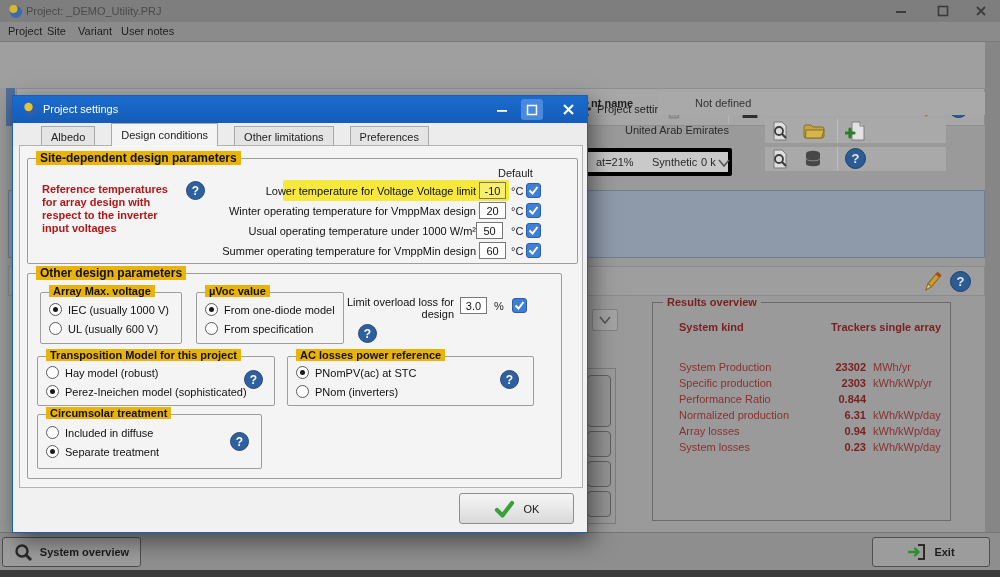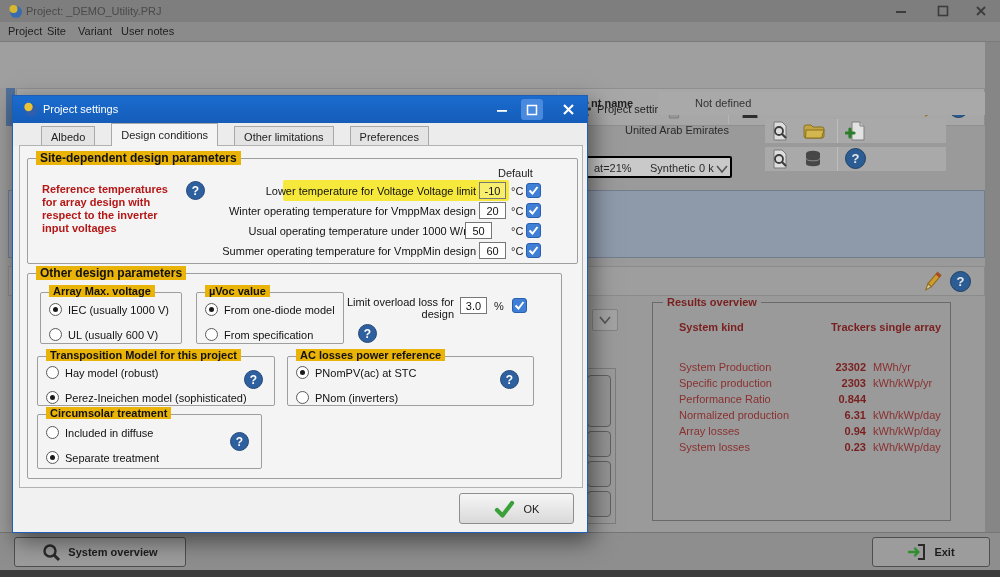--- a/index.html
+++ b/index.html
@@ -17,21 +17,21 @@
   .menuitem{position:absolute;top:3px;color:#1e1e1e;font-size:11px;white-space:nowrap;}
   .toolbarbg{position:absolute;left:0;top:42px;width:1000px;height:46px;background:#9f9f9f;}
   .toolstrip{position:absolute;left:16px;top:46px;width:969px;height:38px;background:#a7a7a7;border:1px solid #8f8f8f;}
   .bluestrip{position:absolute;left:6px;top:46px;width:9px;height:38px;background:#4f6f9a;}
   .tbtn{position:absolute;top:52px;height:30px;display:flex;align-items:center;gap:5px;color:#1f1f1f;white-space:nowrap;}
   .tsep{position:absolute;top:50px;width:1px;height:32px;background:#7d7d7d;border-right:1px solid #b5b5b5;}
   .lightrow{position:absolute;background:#a9a9a9;}
   .rowsep{position:absolute;width:1px;background:#8a8a8a;border-right:1px solid #bdbdbd;}
   .bluepanel{position:absolute;left:8px;top:190px;width:977px;height:68px;background:#8e99a9;border:1px solid #727d8e;}
   .toolbar2{position:absolute;left:8px;top:266px;width:977px;height:30px;background:#9e9e9e;border:1px solid #8b8b8b;}
-  .dropdown{position:absolute;left:560px;top:148px;width:172px;height:22px;background:#c9c9c9;border:2px solid #000000;border-radius:2px;margin-top:8px;}
+  .dropdown{position:absolute;left:560px;top:148px;width:172px;height:28px;background:#c9c9c9;border:4px solid #000000;border-radius:2px;}
   .chevbox{position:absolute;left:592px;top:309px;width:26px;height:22px;background:#a3a3a3;border:1px solid #838383;border-radius:2px;display:flex;align-items:center;justify-content:center;}
   .btncol{position:absolute;left:582px;top:368px;width:34px;height:156px;border:1px solid #7c7c7c;}
   .colbtn{position:absolute;left:4px;width:24px;background:#949494;border:1px solid #616161;border-radius:4px;}
   
   .results{position:absolute;left:652px;top:302px;width:299px;height:219px;border:1px solid #6a6a6a;}
   .rleg{position:absolute;left:10px;top:-7px;background:#9a9a9a;padding:0 4px;font-weight:bold;color:#7a1f1f;font-size:11px;white-space:nowrap;}
   .rlabel{position:absolute;color:#8a3030;white-space:nowrap;}
   .rval{position:absolute;width:60px;text-align:right;font-weight:bold;color:#7a1f1f;white-space:nowrap;}
   .runit{position:absolute;color:#8a3030;white-space:nowrap;}
   .rhead{position:absolute;font-weight:bold;color:#7a1f1f;white-space:nowrap;}
@@ -54,21 +54,21 @@
   .tab.active{height:23px;background:#f4f4f4;position:relative;z-index:2;}
   .page{position:absolute;left:6px;top:49px;width:564px;height:343px;background:#f4f4f4;border:1px solid #b2b2b2;}
   .grp{position:absolute;border:1px solid #9e9e9e;border-radius:2px;}
   .leg{position:absolute;top:-8px;left:8px;background:#eab308;padding:0 4px;font-weight:bold;font-size:12px;white-space:nowrap;color:#111;}
   .leg2{font-size:11px;}
   .rednote{position:absolute;color:#b51717;font-weight:bold;line-height:13px;white-space:nowrap;}
   .tlabel{position:absolute;text-align:right;color:#111;white-space:nowrap;}
   .inp{position:absolute;background:#fff;border:1px solid #777;display:flex;align-items:center;justify-content:center;font-size:11px;color:#111;}
   .cb{position:absolute;width:15px;height:15px;background:#3f7fd6;border:1px solid #2a5fae;border-radius:3px;display:flex;align-items:center;justify-content:center;}
   .hl{position:absolute;background:#f6e93c;border-radius:2px;}
-  .opts{position:absolute;display:flex;flex-direction:column;gap:12px;}
+  .opts{position:absolute;display:flex;flex-direction:column;gap:6px;}
   .opt{display:flex;align-items:center;gap:6px;white-space:nowrap;color:#111;}
   .radio{position:relative;width:13px;height:13px;border-radius:50%;border:1px solid #5a5a5a;background:#fff;flex:0 0 auto;}
   .radio.checked::after{content:"";position:absolute;left:3px;top:3px;width:5px;height:5px;border-radius:50%;background:#1a1a1a;}
   .dbtn{position:absolute;top:397px;height:31px;background:linear-gradient(#f6f6f6,#d9d9d9);border:1px solid #8e8e8e;border-radius:3px;
         display:flex;align-items:center;justify-content:center;gap:9px;color:#1a1a1a;}
 </style>
 </head>
 <body>
 
 <div id="screen">
@@ -294,21 +294,21 @@
     <span class="rlabel" style="left:26px;top:122px">Array losses</span>
     <span class="rval" style="left:153px;top:122px">0.94</span>
     <span class="runit" style="left:220px;top:122px">kWh/kWp/day</span>
 
     <span class="rlabel" style="left:26px;top:138px">System losses</span>
     <span class="rval" style="left:153px;top:138px">0.23</span>
     <span class="runit" style="left:220px;top:138px">kWh/kWp/day</span>
   </div>
 
   <div class="footer"></div>
-  <div class="fbtn" style="left:14px;width:172px">
+  <div class="fbtn" style="left:2px;width:139px">
     <svg width="19" height="19">
       <circle cx="8" cy="8" r="5.5" fill="none" stroke="#2a2a2a" stroke-width="2.4"></circle>
       <path d="M12 12 l5 5" stroke="#2a2a2a" stroke-width="3"></path>
     </svg>
     <span>System overview</span>
   </div>
   <div class="fbtn" style="left:872px;width:118px">
     <svg width="20" height="20">
       <path d="M11 3 h6 v14 h-6" fill="none" stroke="#2a2a2a" stroke-width="2"></path>
       <path d="M2 10 h9 M8 6.5 l3.5 3.5 l-3.5 3.5" fill="none" stroke="#2f8f2f" stroke-width="2.4" stroke-linecap="round" stroke-linejoin="round"></path>
@@ -380,21 +380,21 @@
       <span class="tlabel" style="left:20px;top:46px;width:428px">Winter operating temperature for VmppMax design</span>
       <div class="inp" style="left:451px;top:43px;width:27px;height:17px">20</div>
       <span class="t" style="left:483px;top:46px">°C</span>
       <div class="cb" style="left:498px;top:44px">
         <svg width="13" height="13">
             <path d="M2.5 6.5 L5.5 9.5 L10.5 3" fill="none" stroke="#fff" stroke-width="2"></path>
           </svg>
       </div>
 
       <span class="tlabel" style="left:20px;top:66px;width:428px">Usual operating temperature under 1000 W/m²</span>
-      <div class="inp" style="left:437px;top:63px;width:27px;height:17px">50</div>
+      <div class="inp" style="left:448px;top:63px;width:27px;height:17px">50</div>
       <span class="t" style="left:483px;top:66px">°C</span>
       <div class="cb" style="left:498px;top:64px">
         <svg width="13" height="13">
             <path d="M2.5 6.5 L5.5 9.5 L10.5 3" fill="none" stroke="#fff" stroke-width="2"></path>
           </svg>
       </div>
 
       <span class="tlabel" style="left:20px;top:86px;width:428px">Summer operating temperature for VmppMin design</span>
       <div class="inp" style="left:451px;top:83px;width:27px;height:17px">60</div>
       <span class="t" style="left:483px;top:86px">°C</span>

